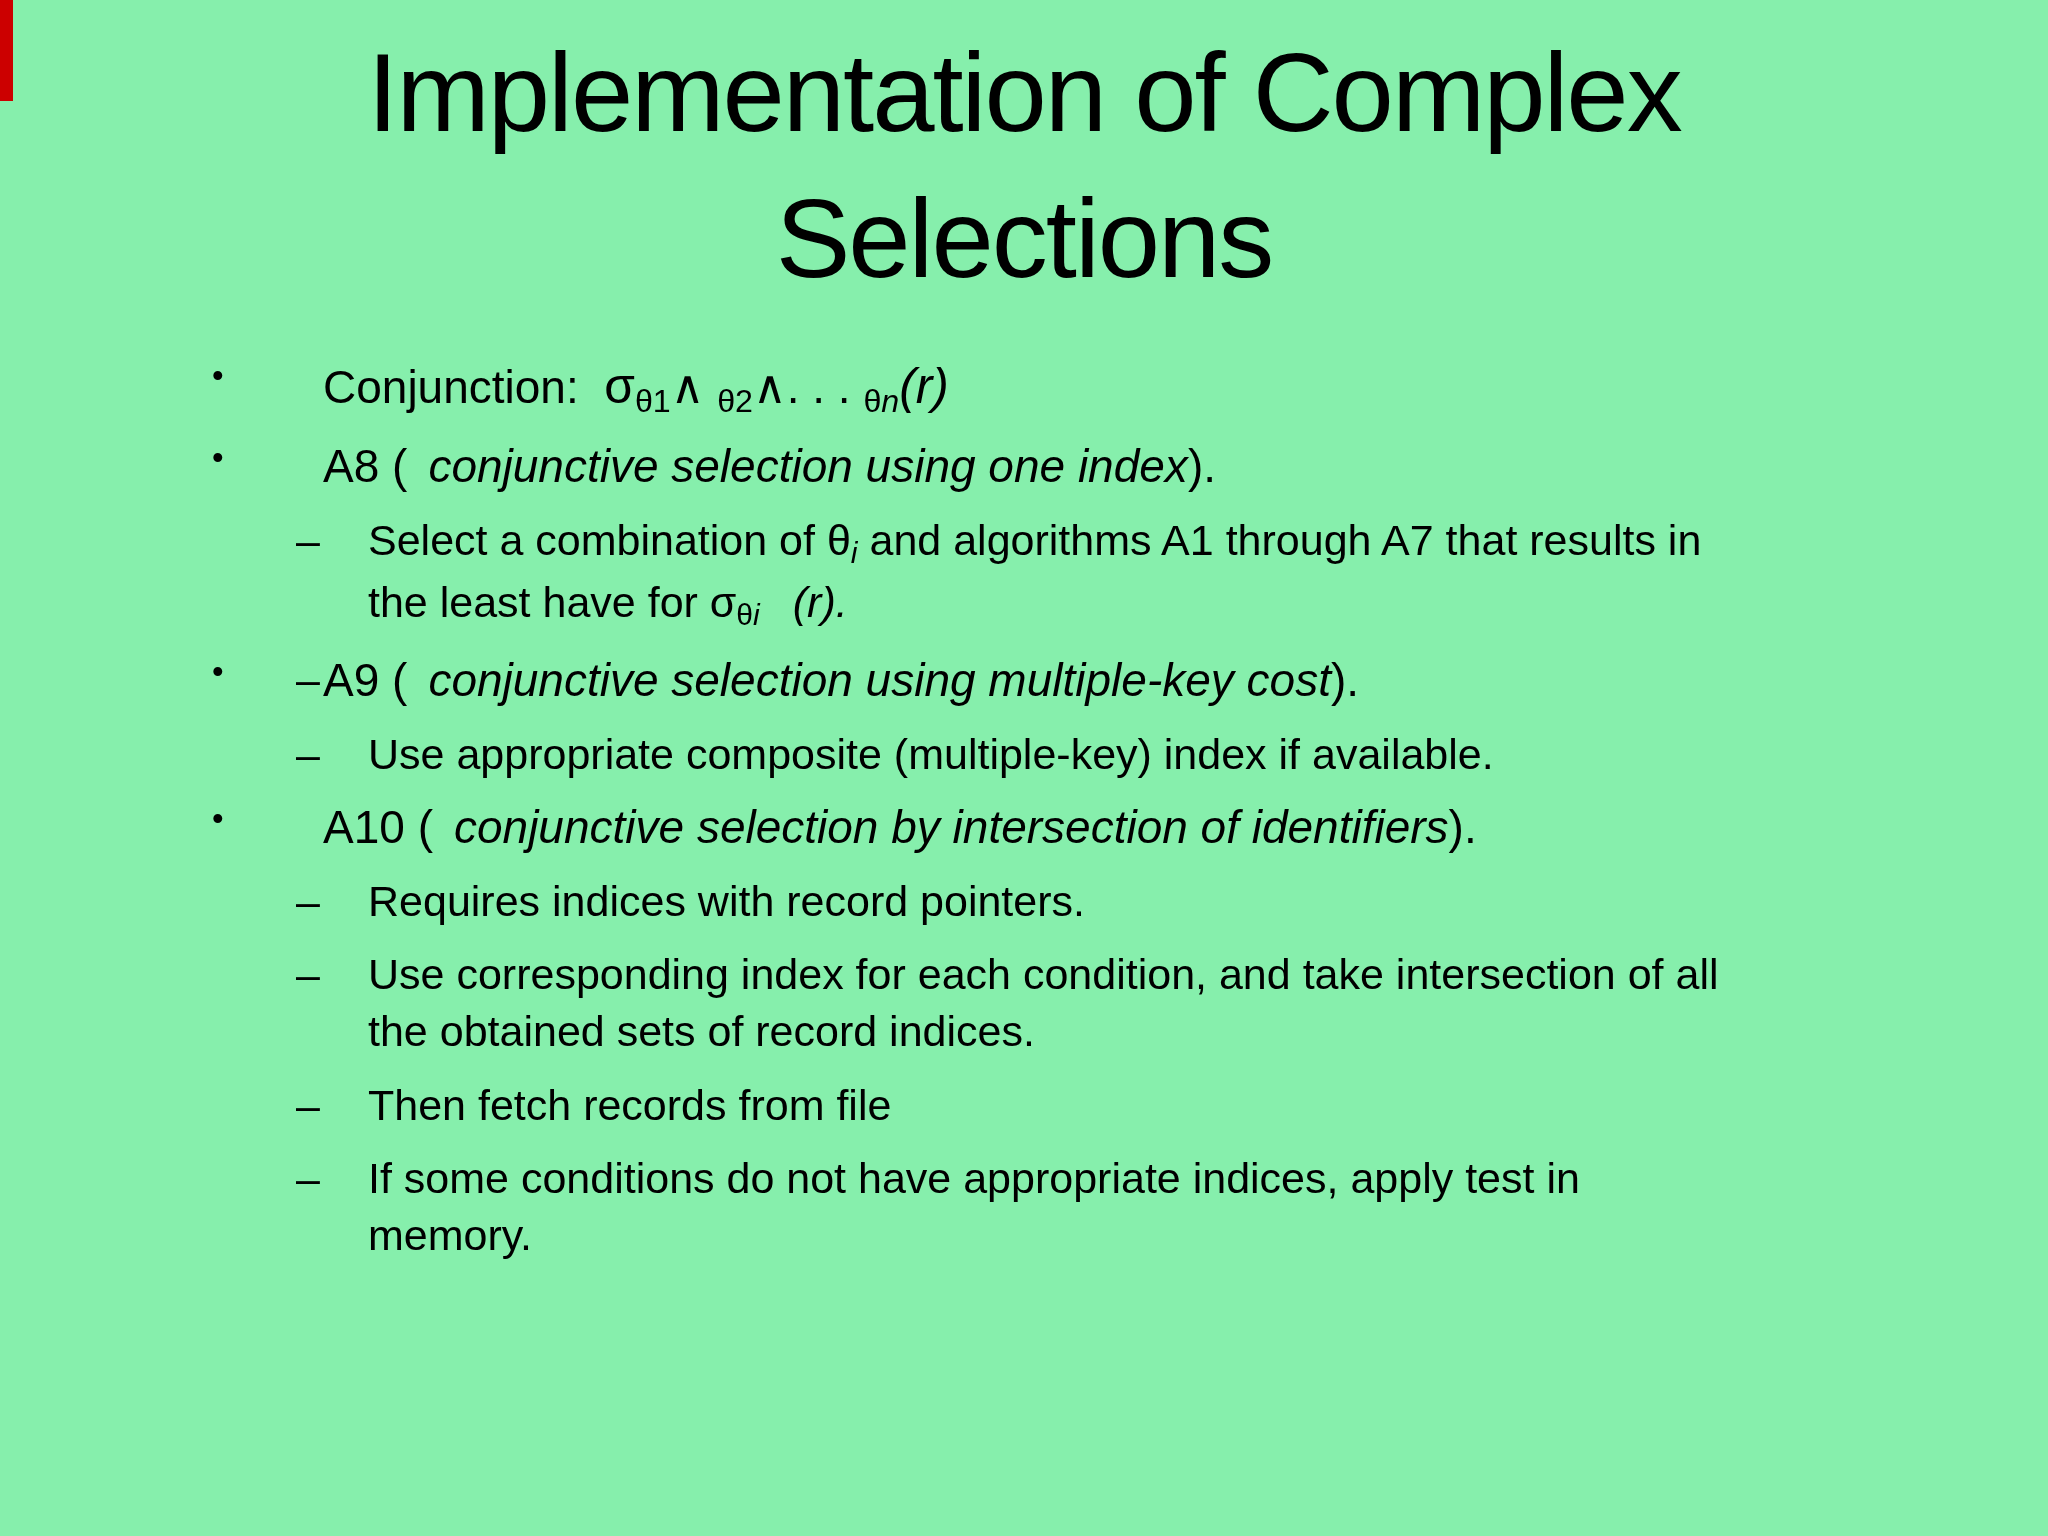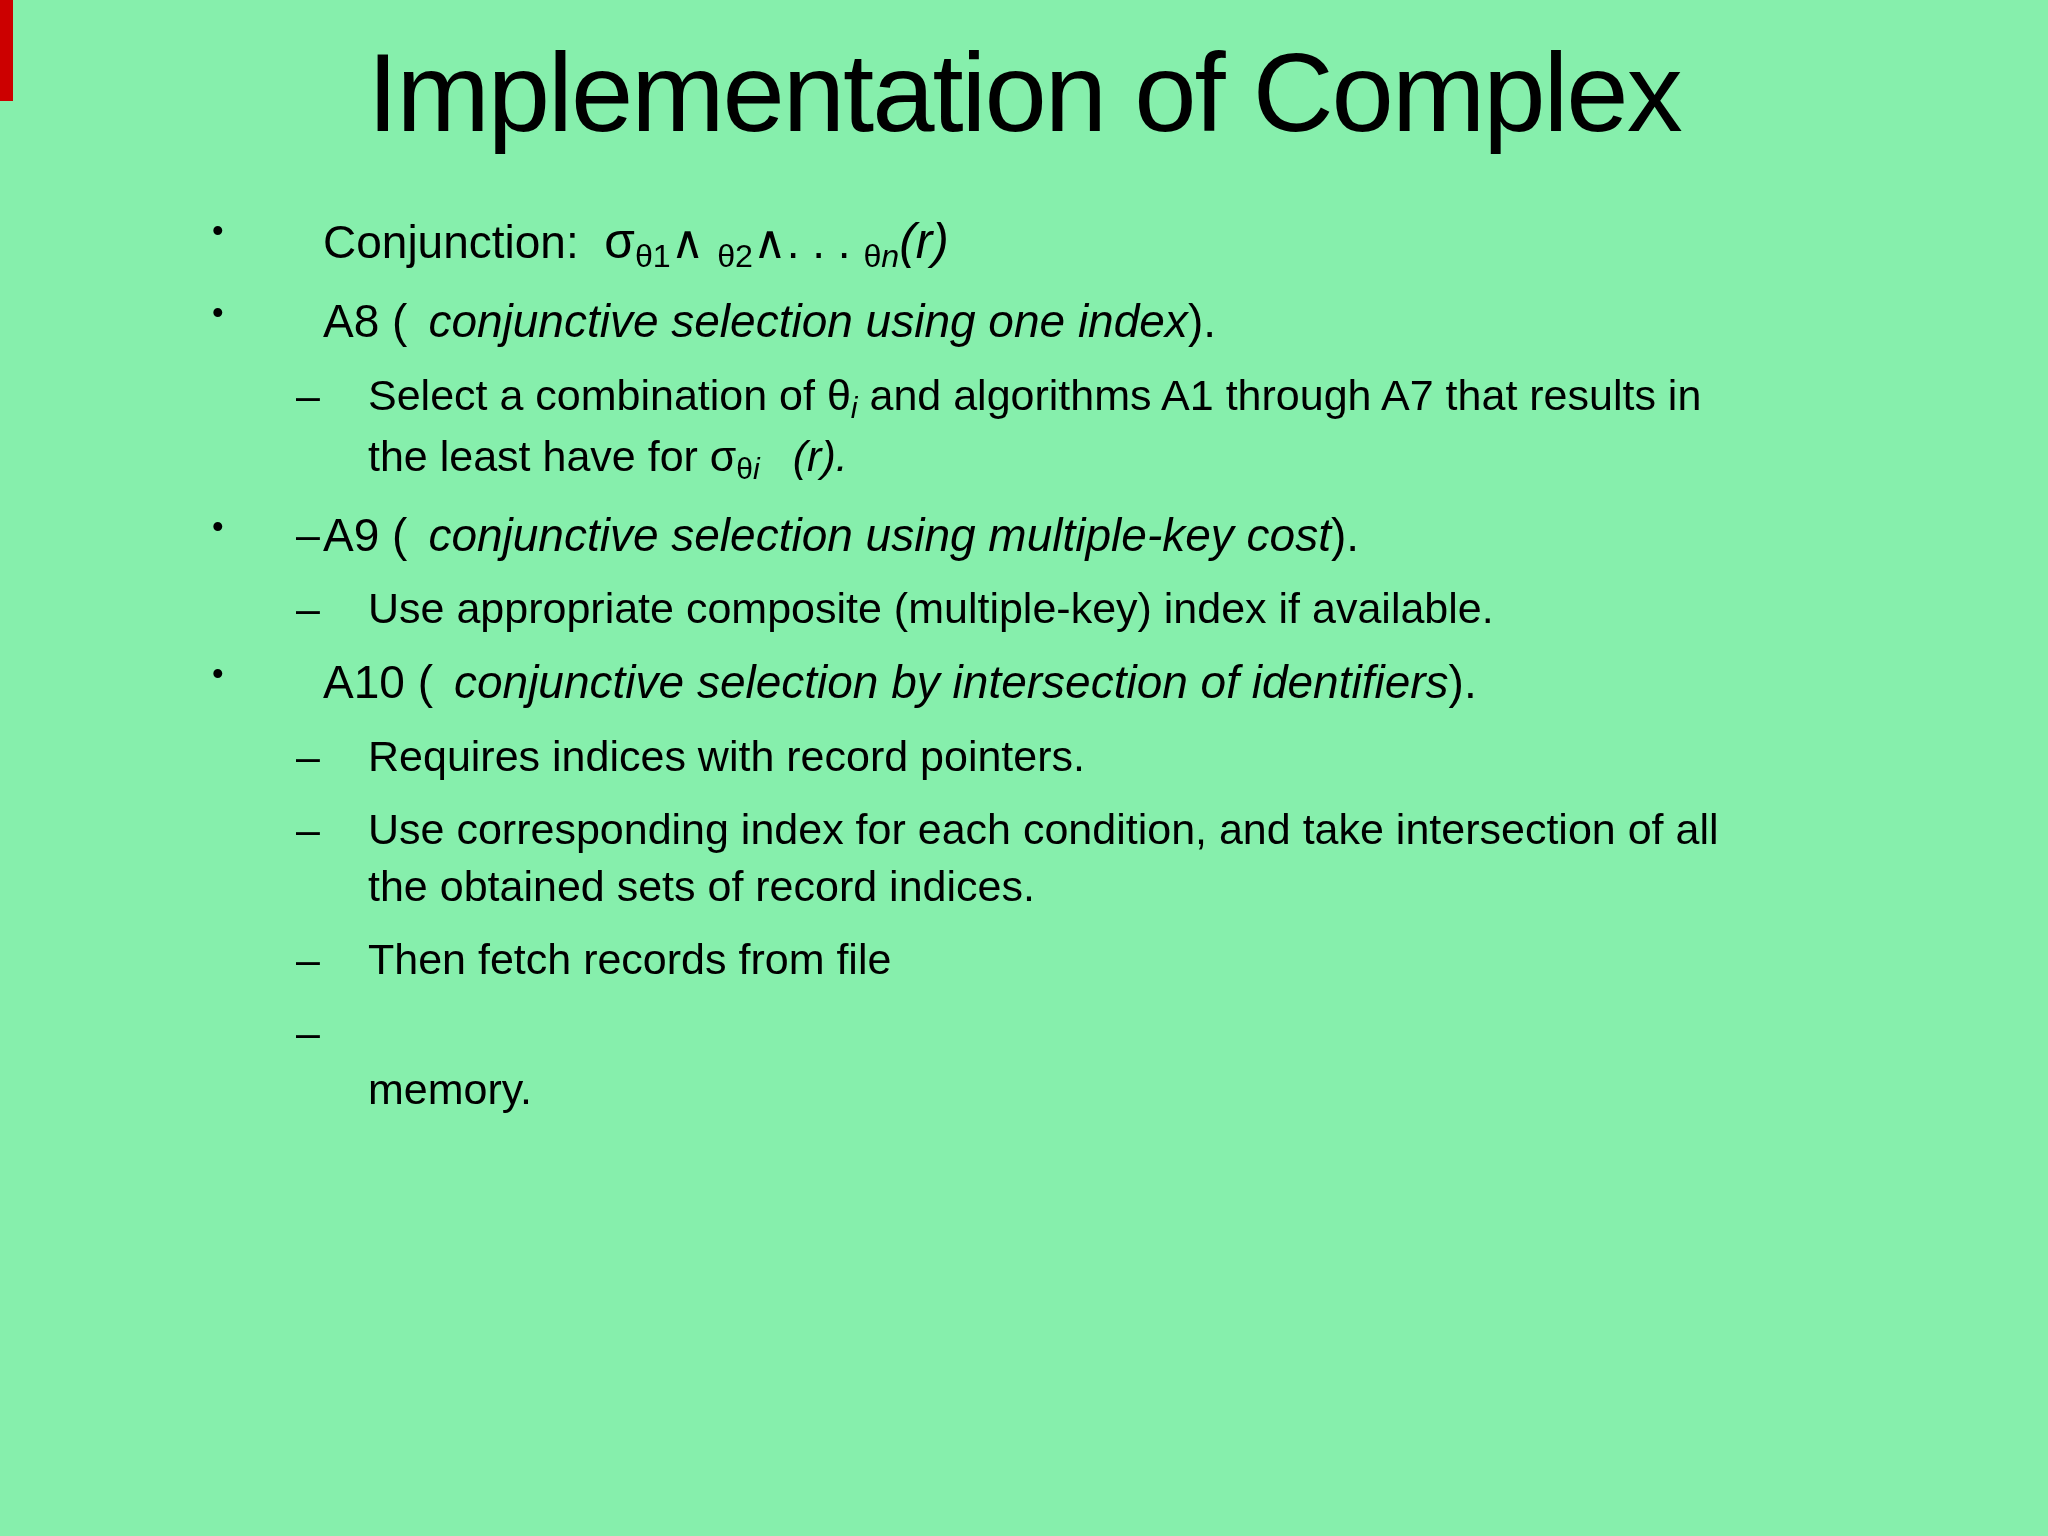--- a/index.html
+++ b/index.html
@@ -49,27 +49,27 @@
   .r-sub{font-size:0.70em;vertical-align:-0.28em;}
   .r-subi{font-size:0.70em;vertical-align:-0.28em;font-style:italic;}
   .r-sigma{font-size:1.08em;}
   .r-bigi{font-style:italic;font-size:1.08em;}
 </style>
 </head>
 <body>
 
 <div class="slide">
   <div class="red-bar" style="background: rgb(204, 0, 0);"></div>
-  <h1 class="title"><span>Implementation of Complex</span><br></h1>
+  <h1 class="title"><span>Implementation of Complex</span><br><span>Selections</span></h1>
   <div class="content">
       <div class="item l1"><span class="marker">•</span><span class="r-b">Conjunction:&nbsp; </span><span class="r-sigma">σ</span><span class="r-sub">θ1</span><span class="r-n">∧ </span><span class="r-sub">θ2</span><span class="r-n">∧. . . </span><span class="r-sub">θ</span><span class="r-subi">n</span><span class="r-bigi">(r)</span></div>
       <div class="item l1"><span class="marker">•</span><span class="r-b">A8 </span><span class="r-n">(</span><span class="r-i">conjunctive selection using one index</span><span class="r-n">).</span></div>
       <div class="item l2"><span class="marker">–</span><span class="r-n">Select a combination of θ</span><span class="r-subi">i</span><span class="r-n"> and algorithms A1 through A7 that results in</span><br><span class="r-n">the least have for σ</span><span class="r-sub">θ</span><span class="r-subi">i</span><span class="r-i"> (r).</span></div>
       <div class="item l2"><span class="marker">–</span></div>
       <div class="item l1"><span class="marker">•</span><span class="r-b">A9 </span><span class="r-n">(</span><span class="r-i">conjunctive selection using multiple-key cost</span><span class="r-n">).</span></div>
       <div class="item l2"><span class="marker">–</span><span class="r-n">Use appropriate composite (multiple-key) index if available.</span></div>
       <div class="item l1"><span class="marker">•</span><span class="r-b">A10 </span><span class="r-n">(</span><span class="r-i">conjunctive selection by intersection of identifiers</span><span class="r-n">).</span></div>
       <div class="item l2"><span class="marker">–</span><span class="r-n">Requires indices with record pointers.</span></div>
       <div class="item l2"><span class="marker">–</span><span class="r-n">Use corresponding index for each condition, and take intersection of all</span><br><span class="r-n">the obtained sets of record indices.</span></div>
       <div class="item l2"><span class="marker">–</span><span class="r-n">Then fetch records from file</span></div>
-      <div class="item l2"><span class="marker">–</span><br><span class="r-n">memory.</span></div>
+      <div class="item l2"><span class="marker">–</span><span class="r-n">If some conditions do not have appropriate indices, apply test in</span><br><span class="r-n">memory.</span></div>
     </div>
 </div>
 
 </body></html>

